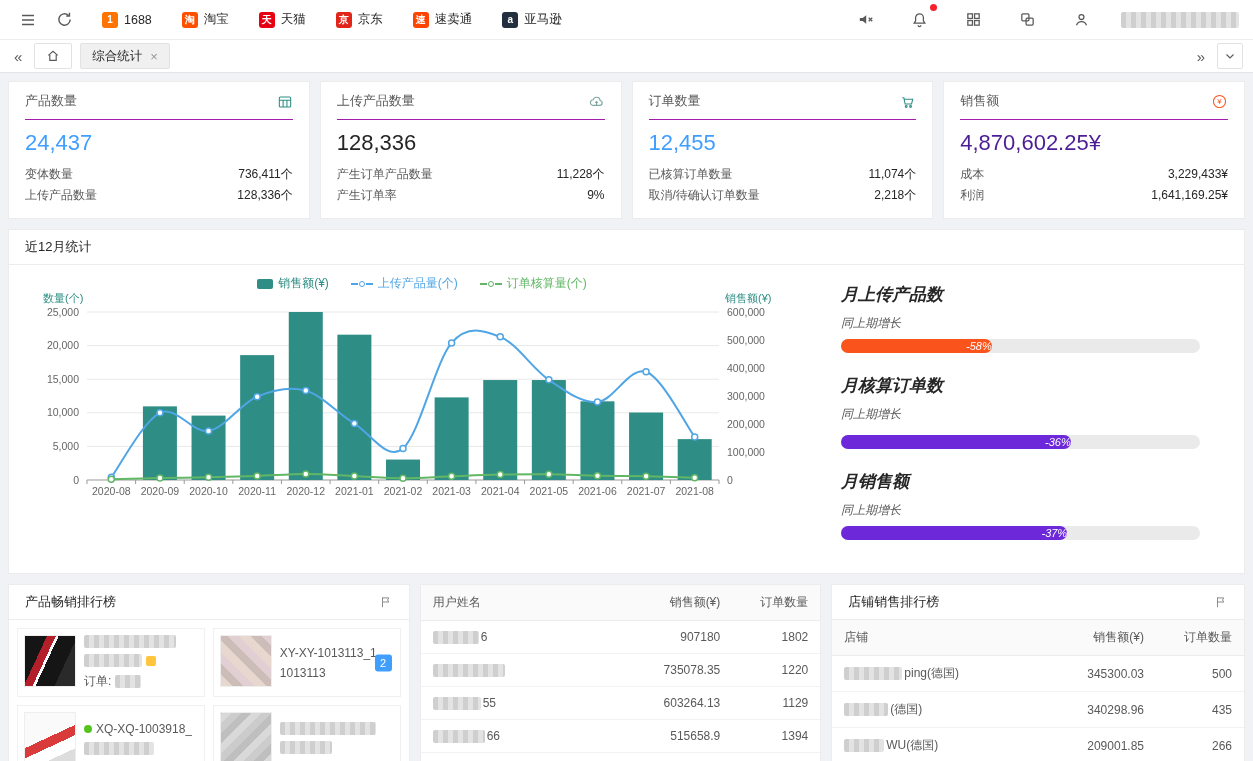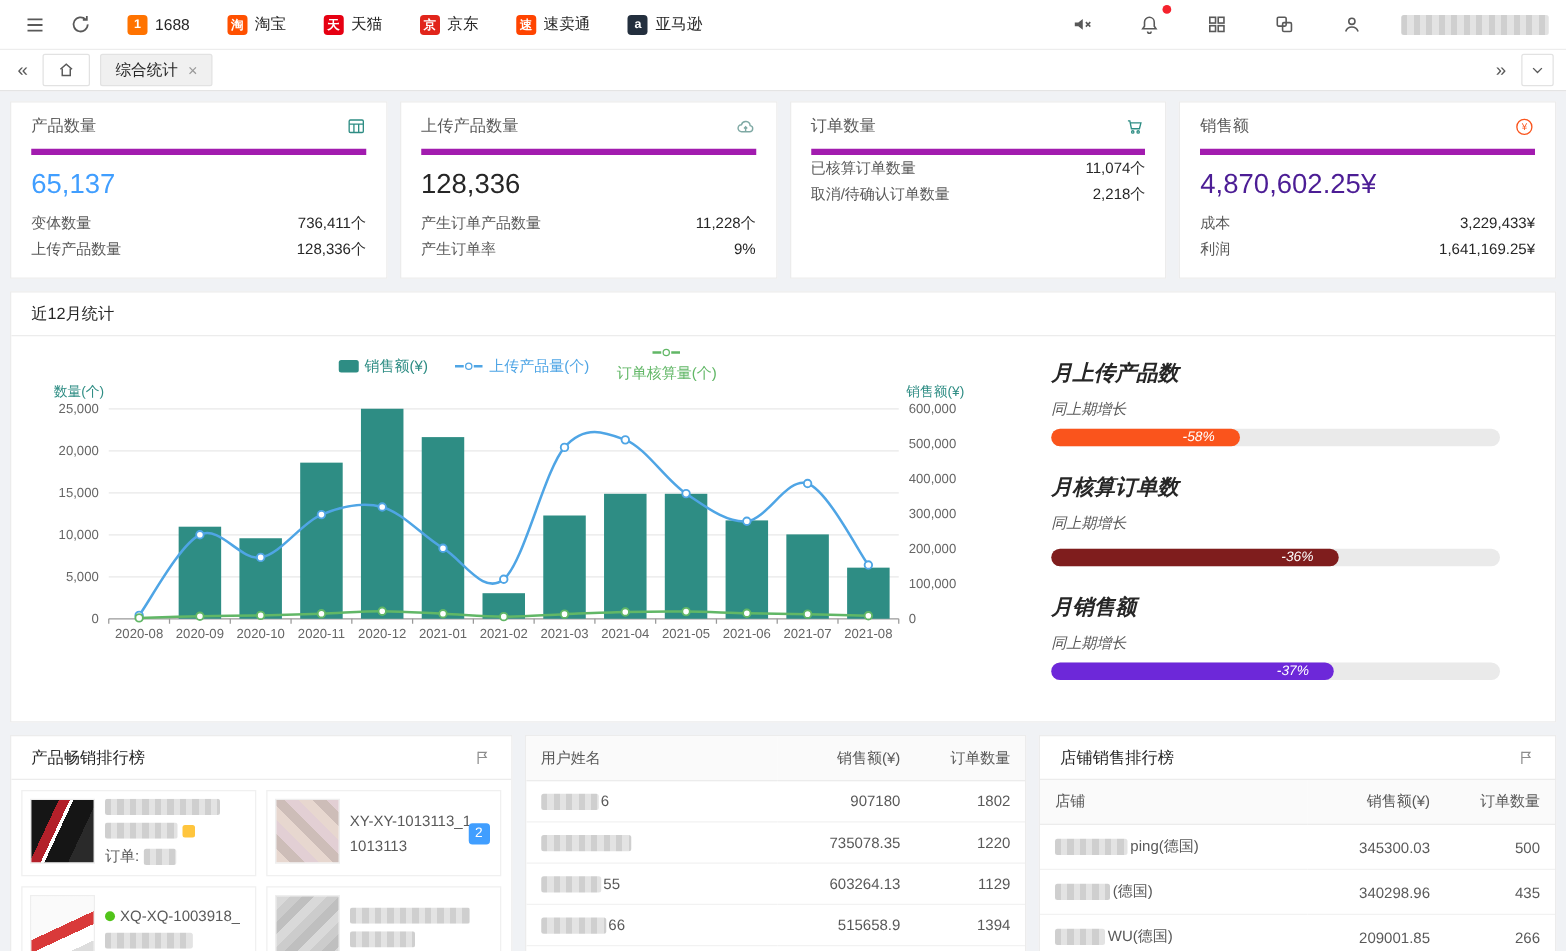--- a/index.html
+++ b/index.html
@@ -33,22 +33,22 @@
   .tab-close { color:#999; font-size:13px; }
   .tab-spacer { flex:1; }
   .dd-box { width:26px; height:26px; border:1px solid #e2e2e2; border-radius:2px;
     display:flex; align-items:center; justify-content:center; cursor:pointer; background:#fff; }
 
   
   .content { padding:8px; }
 
   .stat-row { display:grid; grid-template-columns:repeat(4,1fr); gap:10px; }
   .card { background:#fff; border:1px solid #ececec; padding:10px 16px 12px; }
-  .card-head { display:flex; justify-content:space-between; align-items:center;
-    padding-bottom:9px; border-bottom:5px solid #a21caf; font-size:13px; color:#595959; }
+  .card-head { display:flex; justify-content:space-between; align-items:flex-end;
+    padding-bottom:9px; border-bottom:1px solid #a21caf; font-size:13px; color:#595959; }
   .card-value { font-size:22px; margin:10px 0 8px; color:#262626; }
   .card-row { display:flex; justify-content:space-between; font-size:12px; color:#595959; line-height:21px; }
   .card-row .v { color:#262626; }
 
   .panel { background:#fff; border:1px solid #ececec; overflow:hidden; }
   .panel-head { display:flex; justify-content:space-between; align-items:center;
     padding:8px 16px; border-bottom:1px solid #ececec; font-size:13px; color:#262626; }
 
   .chart-panel { margin-top:10px; }
   .chart-body { display:flex; padding:6px 10px 12px; }
@@ -63,21 +63,21 @@
   #chart-svg text { font-family:"Liberation Sans","DejaVu Sans",sans-serif; }
   .ax { font-size:10.5px; fill:#666; }
   .axname { font-size:11px; }
 
   .metrics { flex:1; padding:12px 34px 0 16px; }
   .metric { margin-bottom:21px;font-style:italic; }
   .m-title { font-size:17px; font-weight:600; color:#262626; }
   .m-sub { font-size:12px; color:#595959; margin:9px 0 7px; }
   .progress { height:14px; background:#eaeaea; border-radius:7px; }
   .progress-fill { height:14px; border-radius:7px; display:flex; align-items:center;
-    justify-content:flex-end; padding-right:20px; color:#fff; font-size:11px; }
+    justify-content:flex-end; padding-right:0; color:#fff; font-size:11px; }
 
   .bottom-row { display:grid; grid-template-columns:1fr 1fr 1.03fr; gap:10px; margin-top:10px; height:228px; }
 
   .pgrid { display:grid; grid-template-columns:1fr 1fr; gap:8px; padding:8px; }
   .pitem { border:1px solid #f0f0f0; display:flex; gap:8px; padding:6px; position:relative; cursor:pointer; }
   .thumb { width:52px; height:52px; flex:none; border:1px solid #eee; }
   .t-jersey { background:linear-gradient(115deg,#151515 30%,#b3202a 30% 42%,#fff 42% 46%,#151515 46% 72%,#2a2a2a 72%); }
   .t-mosaic-pink { background:repeating-linear-gradient(45deg,#e7d7cf 0 8px,#cdbdb8 8px 16px,#e2cfd4 16px 24px); }
   .t-sneaker { background:linear-gradient(155deg,#fafafa 48%,#d93a3a 48% 62%,#fff 62% 80%,#ddd 80%); }
   .t-mosaic-gray { background:repeating-linear-gradient(-45deg,#d9d9d9 0 7px,#bfbfbf 7px 14px,#ccc 14px 21px); }
@@ -203,21 +203,21 @@
   <div class="stat-row">
 
     <div class="card">
       <div class="card-head">
         <span>产品数量</span>
         <svg width="16" height="16" viewBox="0 0 24 24" fill="none" stroke="#2e8d84" stroke-width="1.6">
             <rect x="3.5" y="4.5" width="17" height="15" rx="1.5"></rect>
             <path d="M3.5 9.5h17M9.2 9.5v10M14.9 9.5v10"></path>
           </svg>
       </div>
-      <div class="card-value" style="color: rgb(64, 158, 255);">65,137</div>
+      <div class="card-value" style="color: rgb(64, 158, 255);">24,437</div>
       <div class="card-row">
           <span>变体数量</span>
           <span class="v">736,411个</span>
         </div>
       <div class="card-row">
           <span>上传产品数量</span>
           <span class="v">128,336个</span>
         </div>
     </div>
 
@@ -242,20 +242,21 @@
 
     <div class="card">
       <div class="card-head">
         <span>订单数量</span>
         <svg width="16" height="16" viewBox="0 0 24 24" fill="none" stroke="#2e8d84" stroke-width="1.6">
             <path d="M3.5 5.5h2.3l1.9 9.5h9.6l1.8-7H6.3"></path>
             <circle cx="9.3" cy="18.8" r="1.4"></circle>
             <circle cx="15.8" cy="18.8" r="1.4"></circle>
           </svg>
       </div>
+      <div class="card-value" style="color: rgb(64, 158, 255);">12,455</div>
       <div class="card-row">
           <span>已核算订单数量</span>
           <span class="v">11,074个</span>
         </div>
       <div class="card-row">
           <span>取消/待确认订单数量</span>
           <span class="v">2,218个</span>
         </div>
     </div>
 
@@ -291,21 +292,21 @@
             <span>销售额(¥)</span>
           </span>
           <span class="lg" style="color: rgb(79, 165, 229);">
             <span class="sw-line">
                 <i class="d"></i>
                 <i class="c"></i>
                 <i class="d"></i>
               </span>
             <span>上传产品量(个)</span>
           </span>
-          <span class="lg" style="color: rgb(97, 183, 102); flex-direction: column;">
+          <span class="lg" style="color: rgb(97, 183, 102);">
             <span class="sw-line">
                 <i class="d"></i>
                 <i class="c"></i>
                 <i class="d"></i>
               </span>
             <span>订单核算量(个)</span>
           </span>
         </div>
         <svg id="chart-svg" width="790" height="232">
             <line x1="68" x2="700" y1="188" y2="188" stroke="#999"></line>
@@ -406,21 +407,21 @@
           <div class="progress">
             <div class="progress-fill" style="background: rgb(250, 84, 28); width: 42%;">
               <span>-58%</span>
             </div>
           </div>
         </div>
         <div class="metric">
           <div class="m-title">月核算订单数</div>
           <div class="m-sub">同上期增长</div>
           <div class="progress">
-            <div class="progress-fill" style="background: #7f1d1d; width: 64%; margin-top: 12px;">
+            <div class="progress-fill" style="background: #6d28d9; width: 64%; margin-top: 12px;">
               <span>-36%</span>
             </div>
           </div>
         </div>
         <div class="metric">
           <div class="m-title">月销售额</div>
           <div class="m-sub">同上期增长</div>
           <div class="progress">
             <div class="progress-fill" style="background: #6d28d9; width: 63%;">
               <span>-37%</span>

